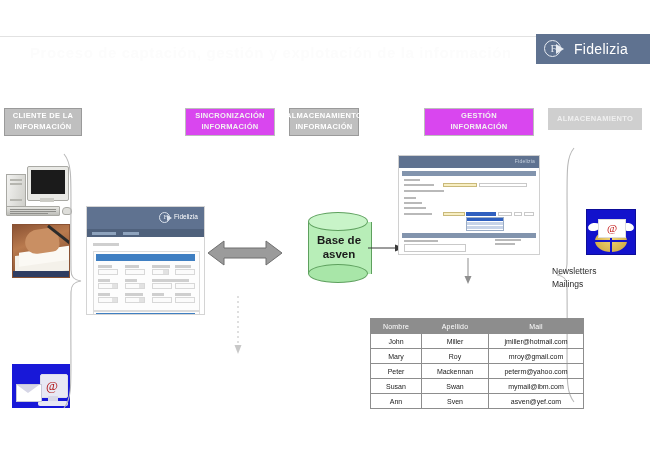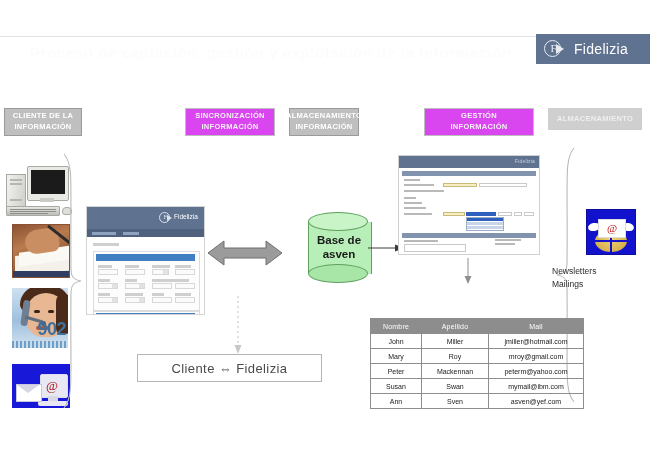--- a/index.html
+++ b/index.html
@@ -230,35 +230,20 @@
   <div class="thumb" style="left:12px;top:224px;width:56px;height:52px;border:1px solid #8a5233;">
     <div class="hw">
       <div class="paper"></div>
         <div class="paper2"></div>
       <div class="hand"></div>
         <div class="pen"></div>
         <div class="desk"></div>
     </div>
   </div>
 
-  <div class="thumb" style="left:12px;top:288px;width:56px;height:60px;">
-    <div class="ag">
-      <div class="hair"></div>
-        <div class="face"></div>
-        <div class="hair2"></div>
-      <div class="eye" style="left:22px;top:22px"></div>
-      <div class="eye" style="left:36px;top:22px"></div>
-      <div class="lip"></div>
-      <div class="mic-band"></div>
-        <div class="mic-arm"></div>
-        <div class="mic-tip"></div>
-      <div class="num">902</div>
-      <div class="strip"></div>
-    </div>
-  </div>
 
   <div class="thumb" style="left:12px;top:364px;width:58px;height:44px;">
     <div class="em">
       <div class="mon"></div>
         <div class="at">@</div>
         <div class="stand"></div>
         <div class="foot"></div>
       <div class="env"></div>
     </div>
   </div>
@@ -376,21 +361,20 @@
   </div>
 
 
   <div class="arrow-dot">
     <svg width="12" height="58" viewBox="0 0 12 58">
       <line x1="6" y1="0" x2="6" y2="50" stroke="#d2d2d2" stroke-width="1.4" stroke-dasharray="2,3"></line>
       <polygon points="6,58 2.5,49 9.5,49" fill="#c8c8c8"></polygon>
     </svg>
   </div>
 
-  <div class="plainbox box-cliente">Cliente ⇔ Fidelizia</div>
 
   <div class="brace" style="left:552px;top:146px;">
     <svg width="26" height="258" viewBox="0 0 26 258">
       <path d="M22 2 C12 14, 16 30, 15 118 C15 124, 13 128, 5 129 C13 130, 15 134, 15 140 C16 228, 12 244, 22 256" fill="none" stroke="#b9b9b9" stroke-width="1.1"></path>
     </svg>
   </div>
 
   <div class="nl-icon">
     <div class="globe"></div>
     <div class="wl"></div>

